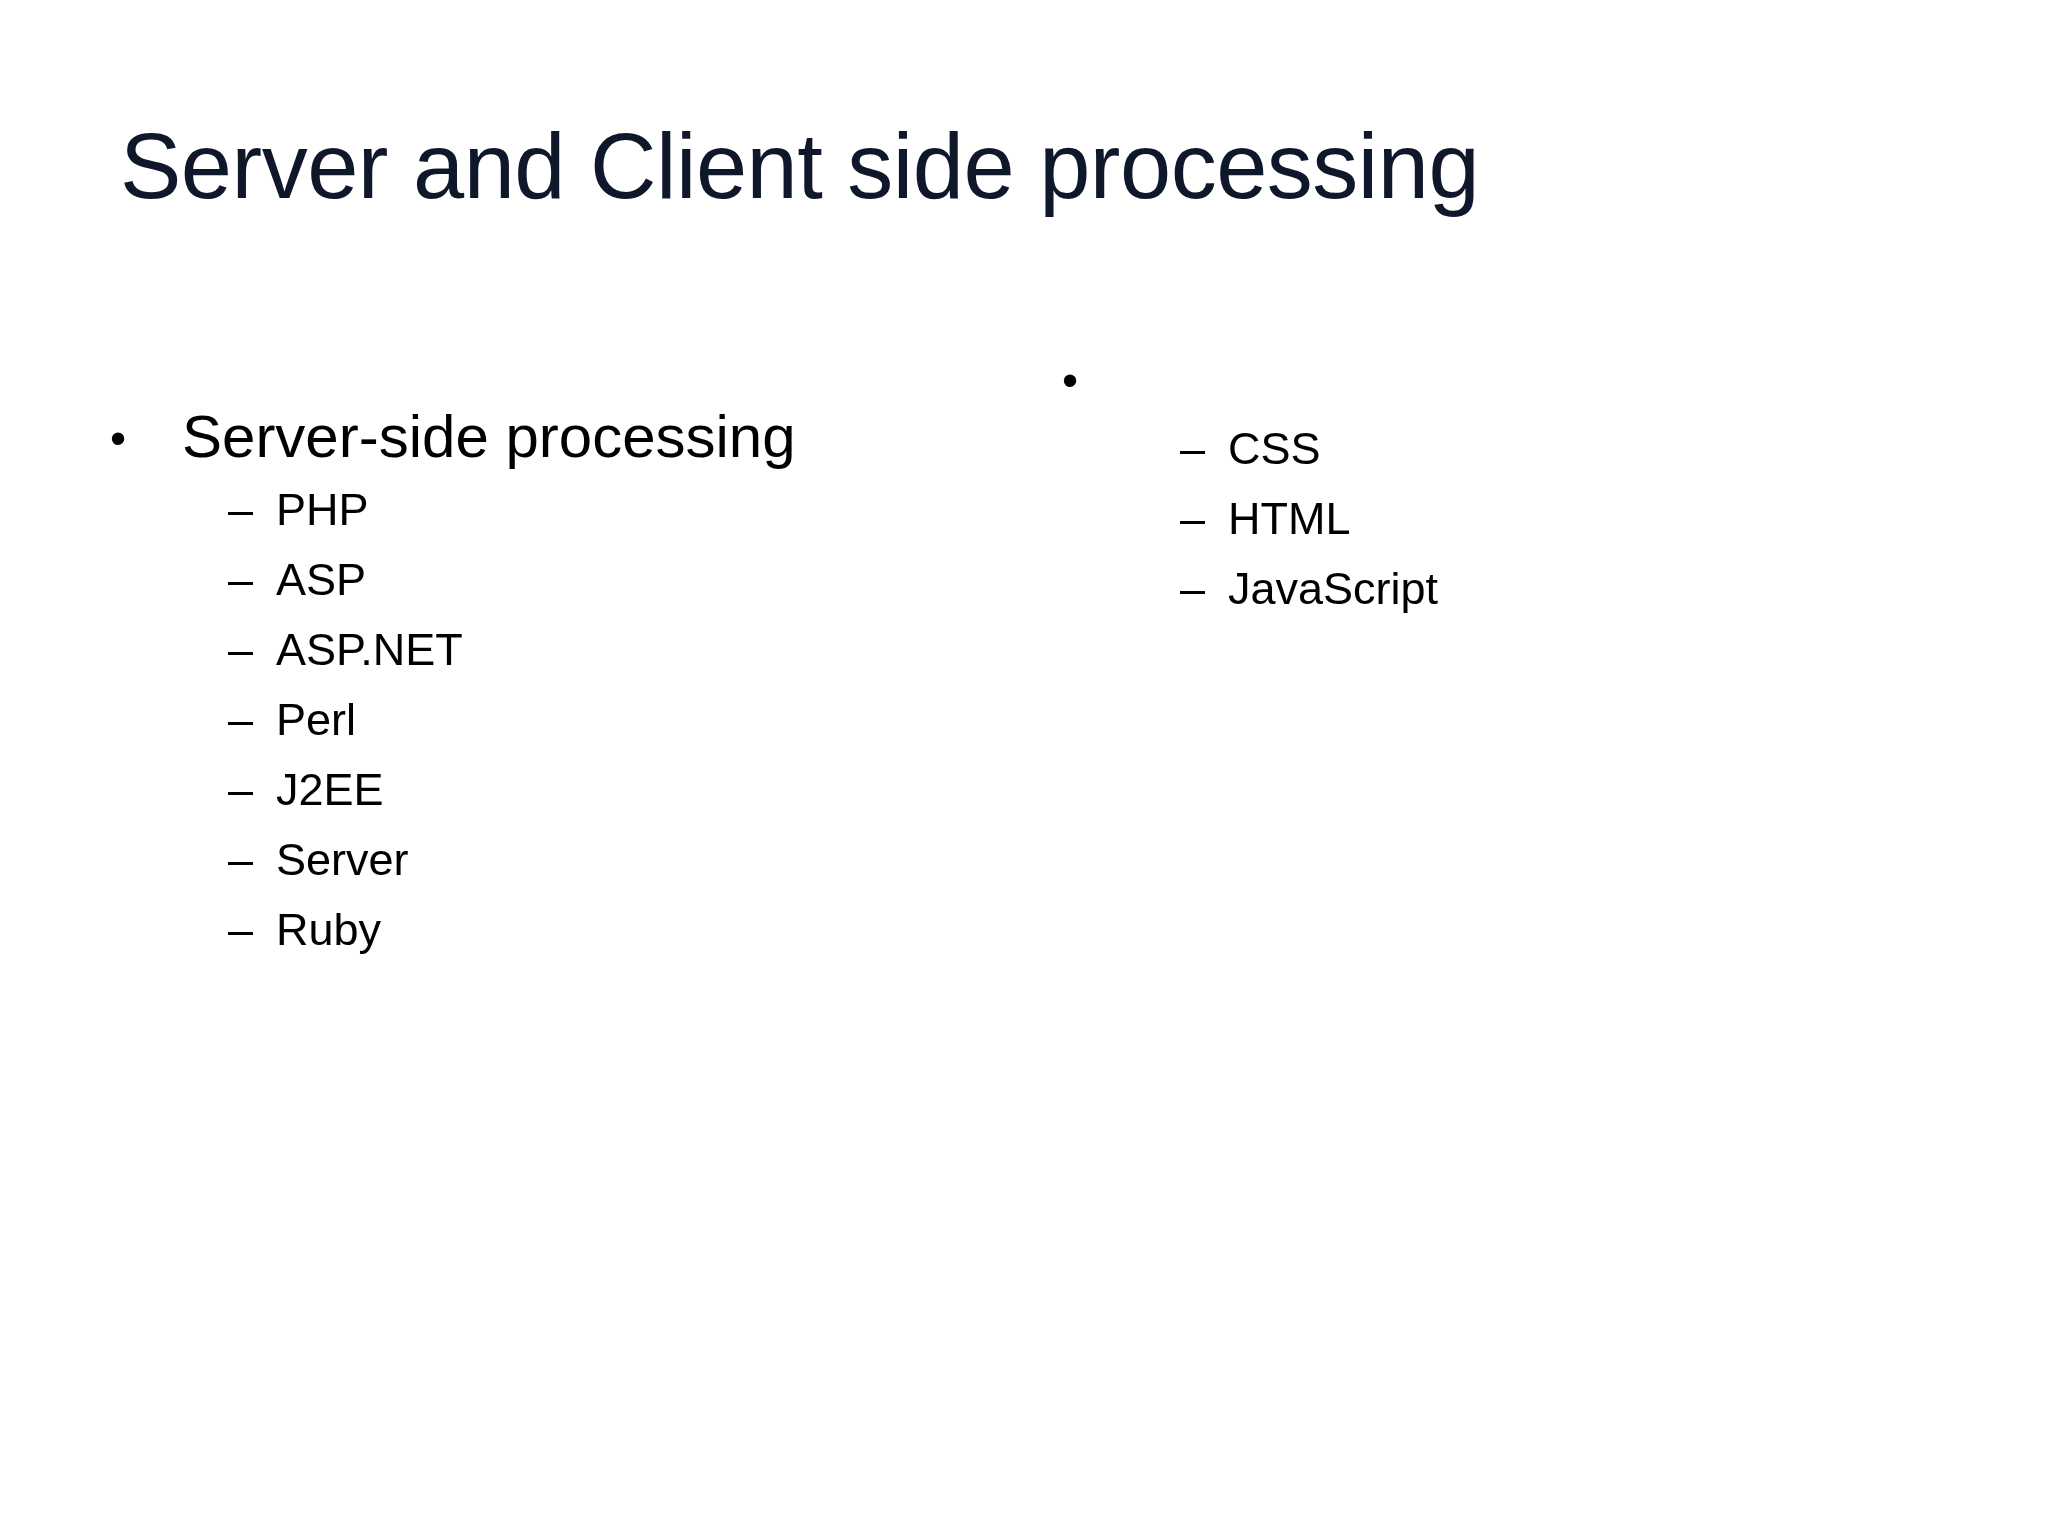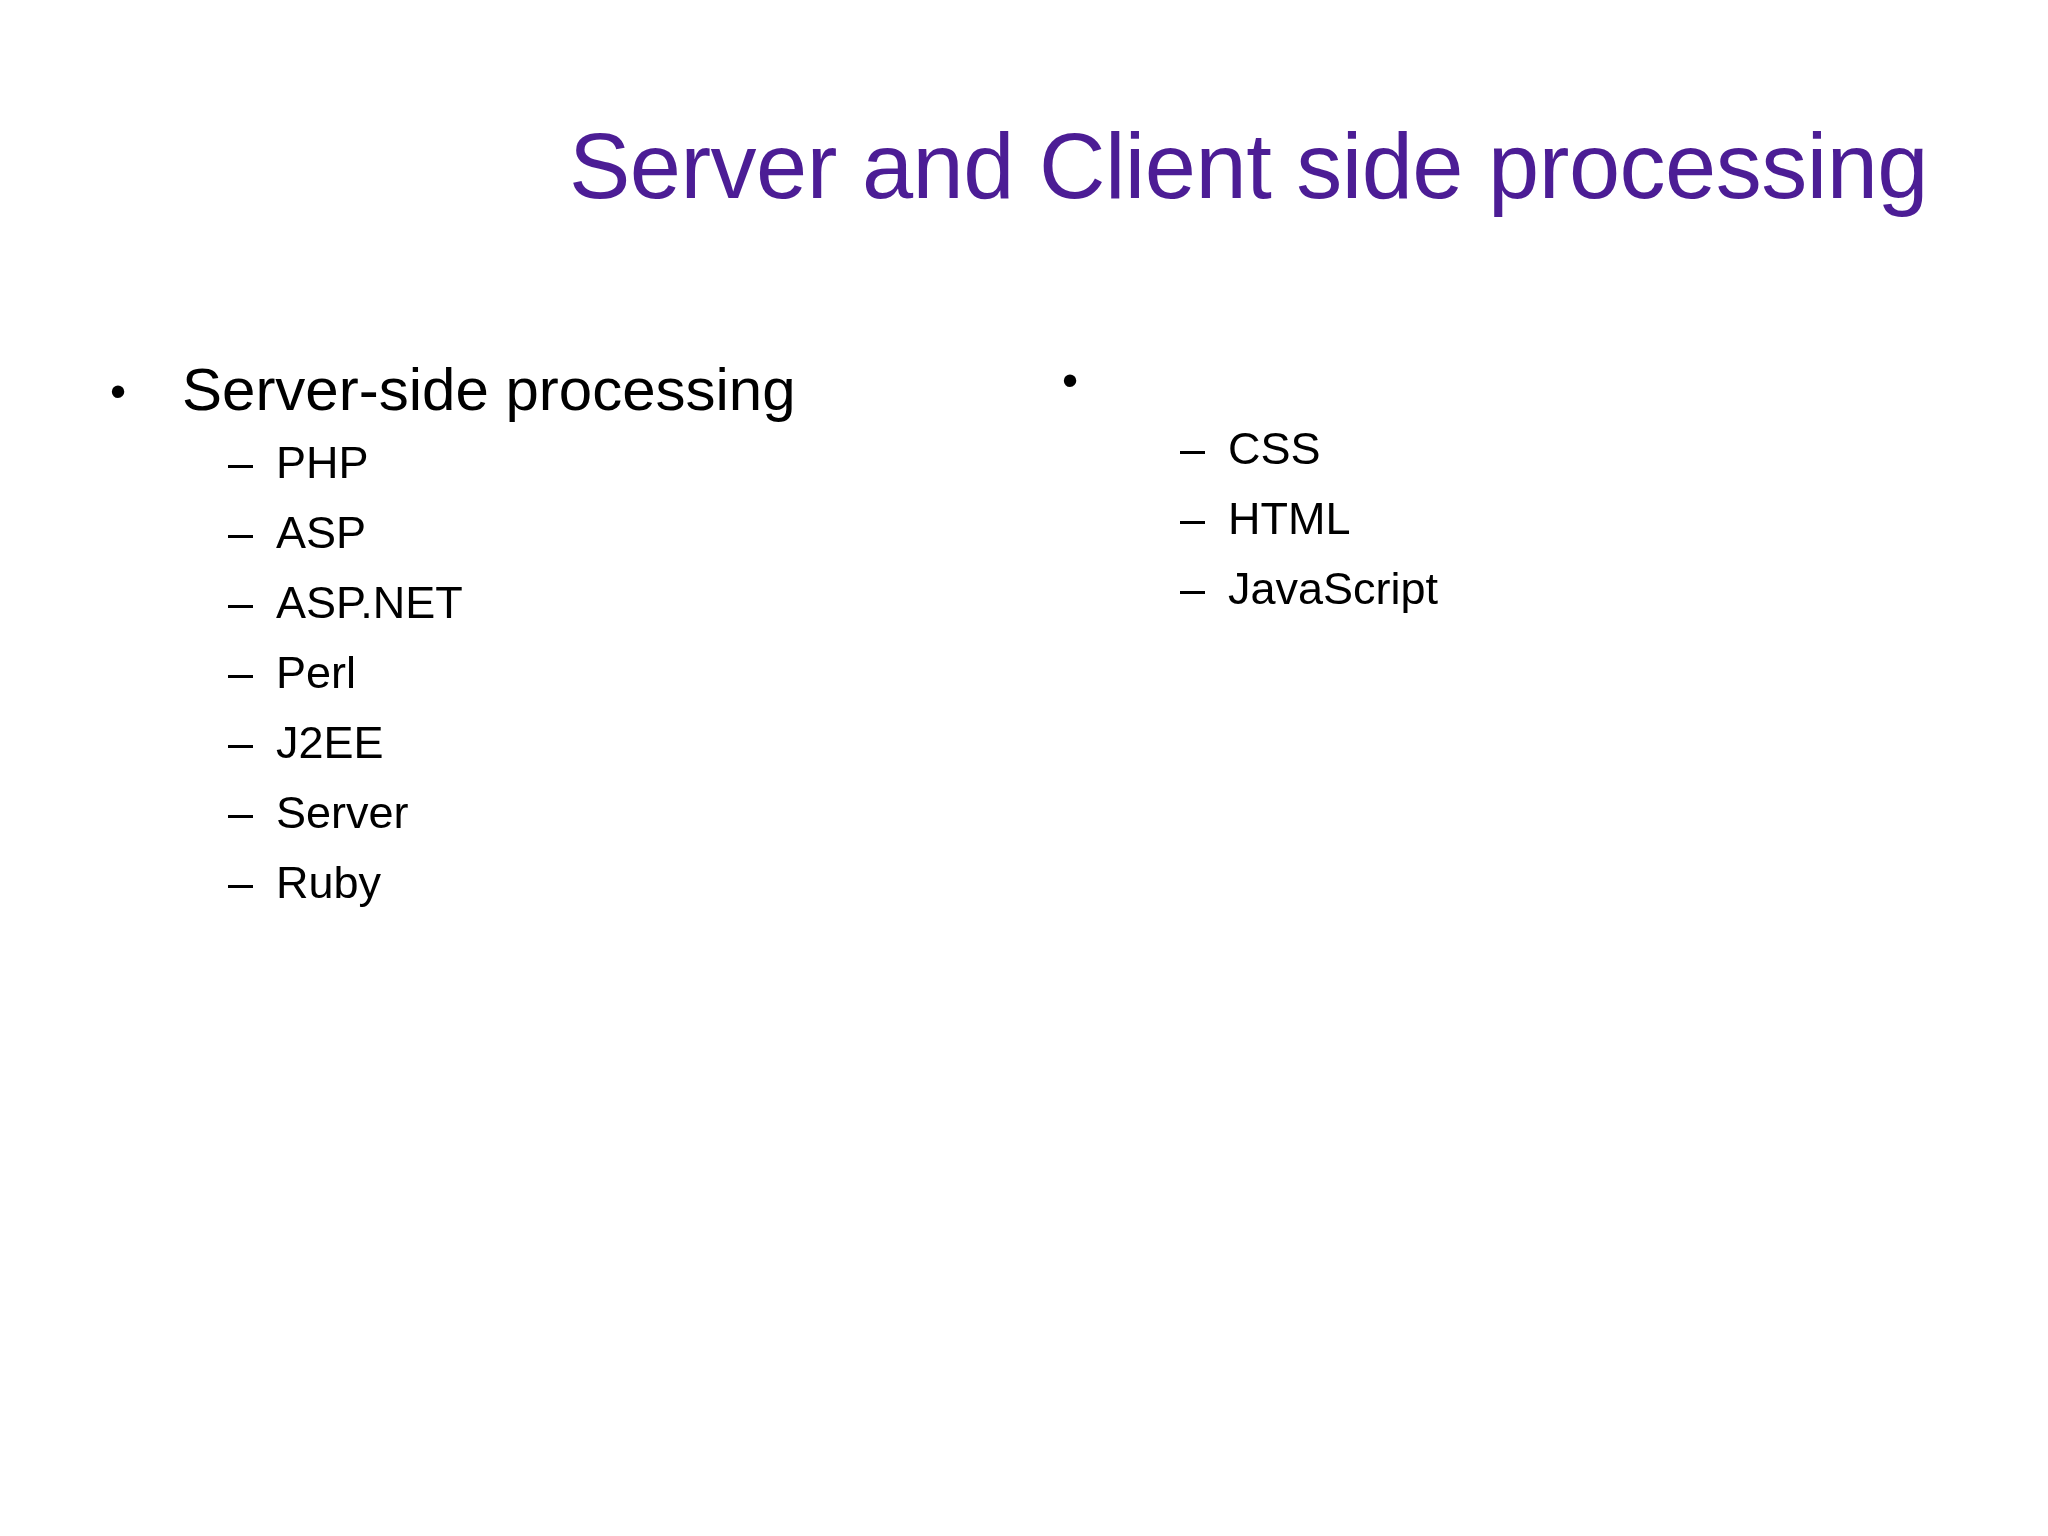--- a/index.html
+++ b/index.html
@@ -20,22 +20,22 @@
     inset: 0;
     background: #ffffff;
   }
 
   
   .slide-title {
     position: absolute;
     left: 120px;
     top: 118px;
     width: 1808px;
-    text-align: right;
-    color: #4c1d95;
+    text-align: left;
+    color: #0f172a;
     font-size: 92px;
     line-height: 1.05;
     font-weight: 400;
     letter-spacing: -0.5px;
     white-space: nowrap;
   }
 
   
   .body-area {
     position: absolute;
@@ -65,20 +65,21 @@
   .lvl1 .marker {
     flex: 0 0 auto;
     width: 72px;
     font-size: 46px;
     line-height: 1;
     text-align: left;
     transform: translateY(-3px);
   }
   .lvl1 .label {
     flex: 0 0 auto;
+    margin-top: 47px;
   }
 
   
   .lvl2-list {
     margin: 0;
     padding: 0;
     list-style: none;
   }
   .lvl2 {
     display: flex;

